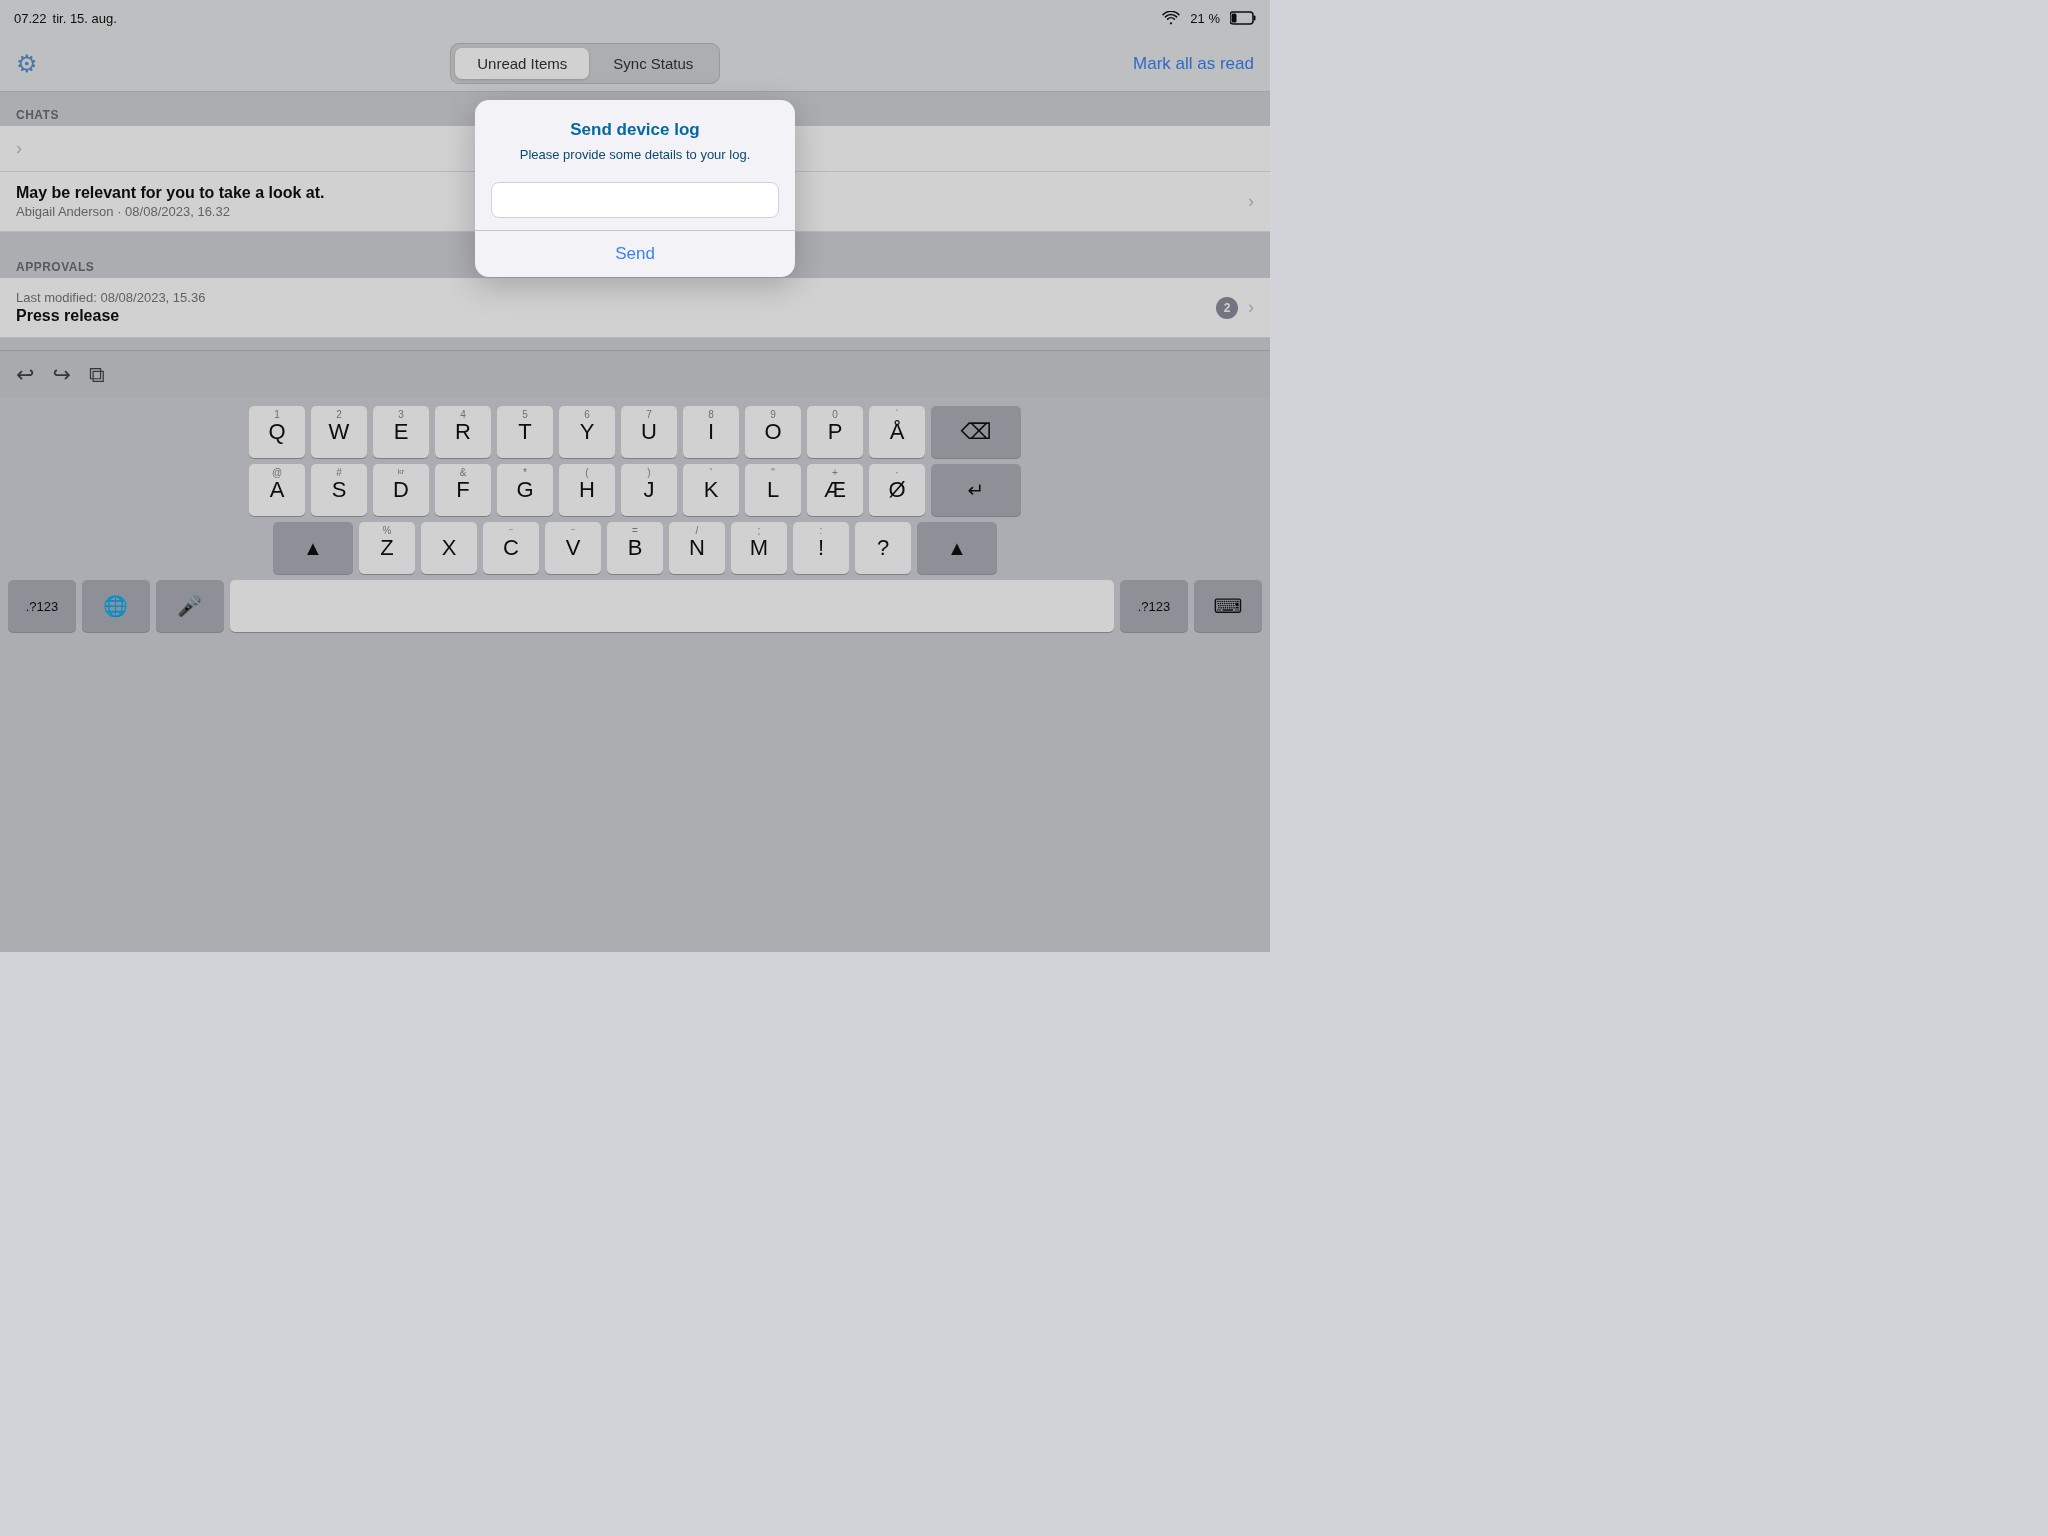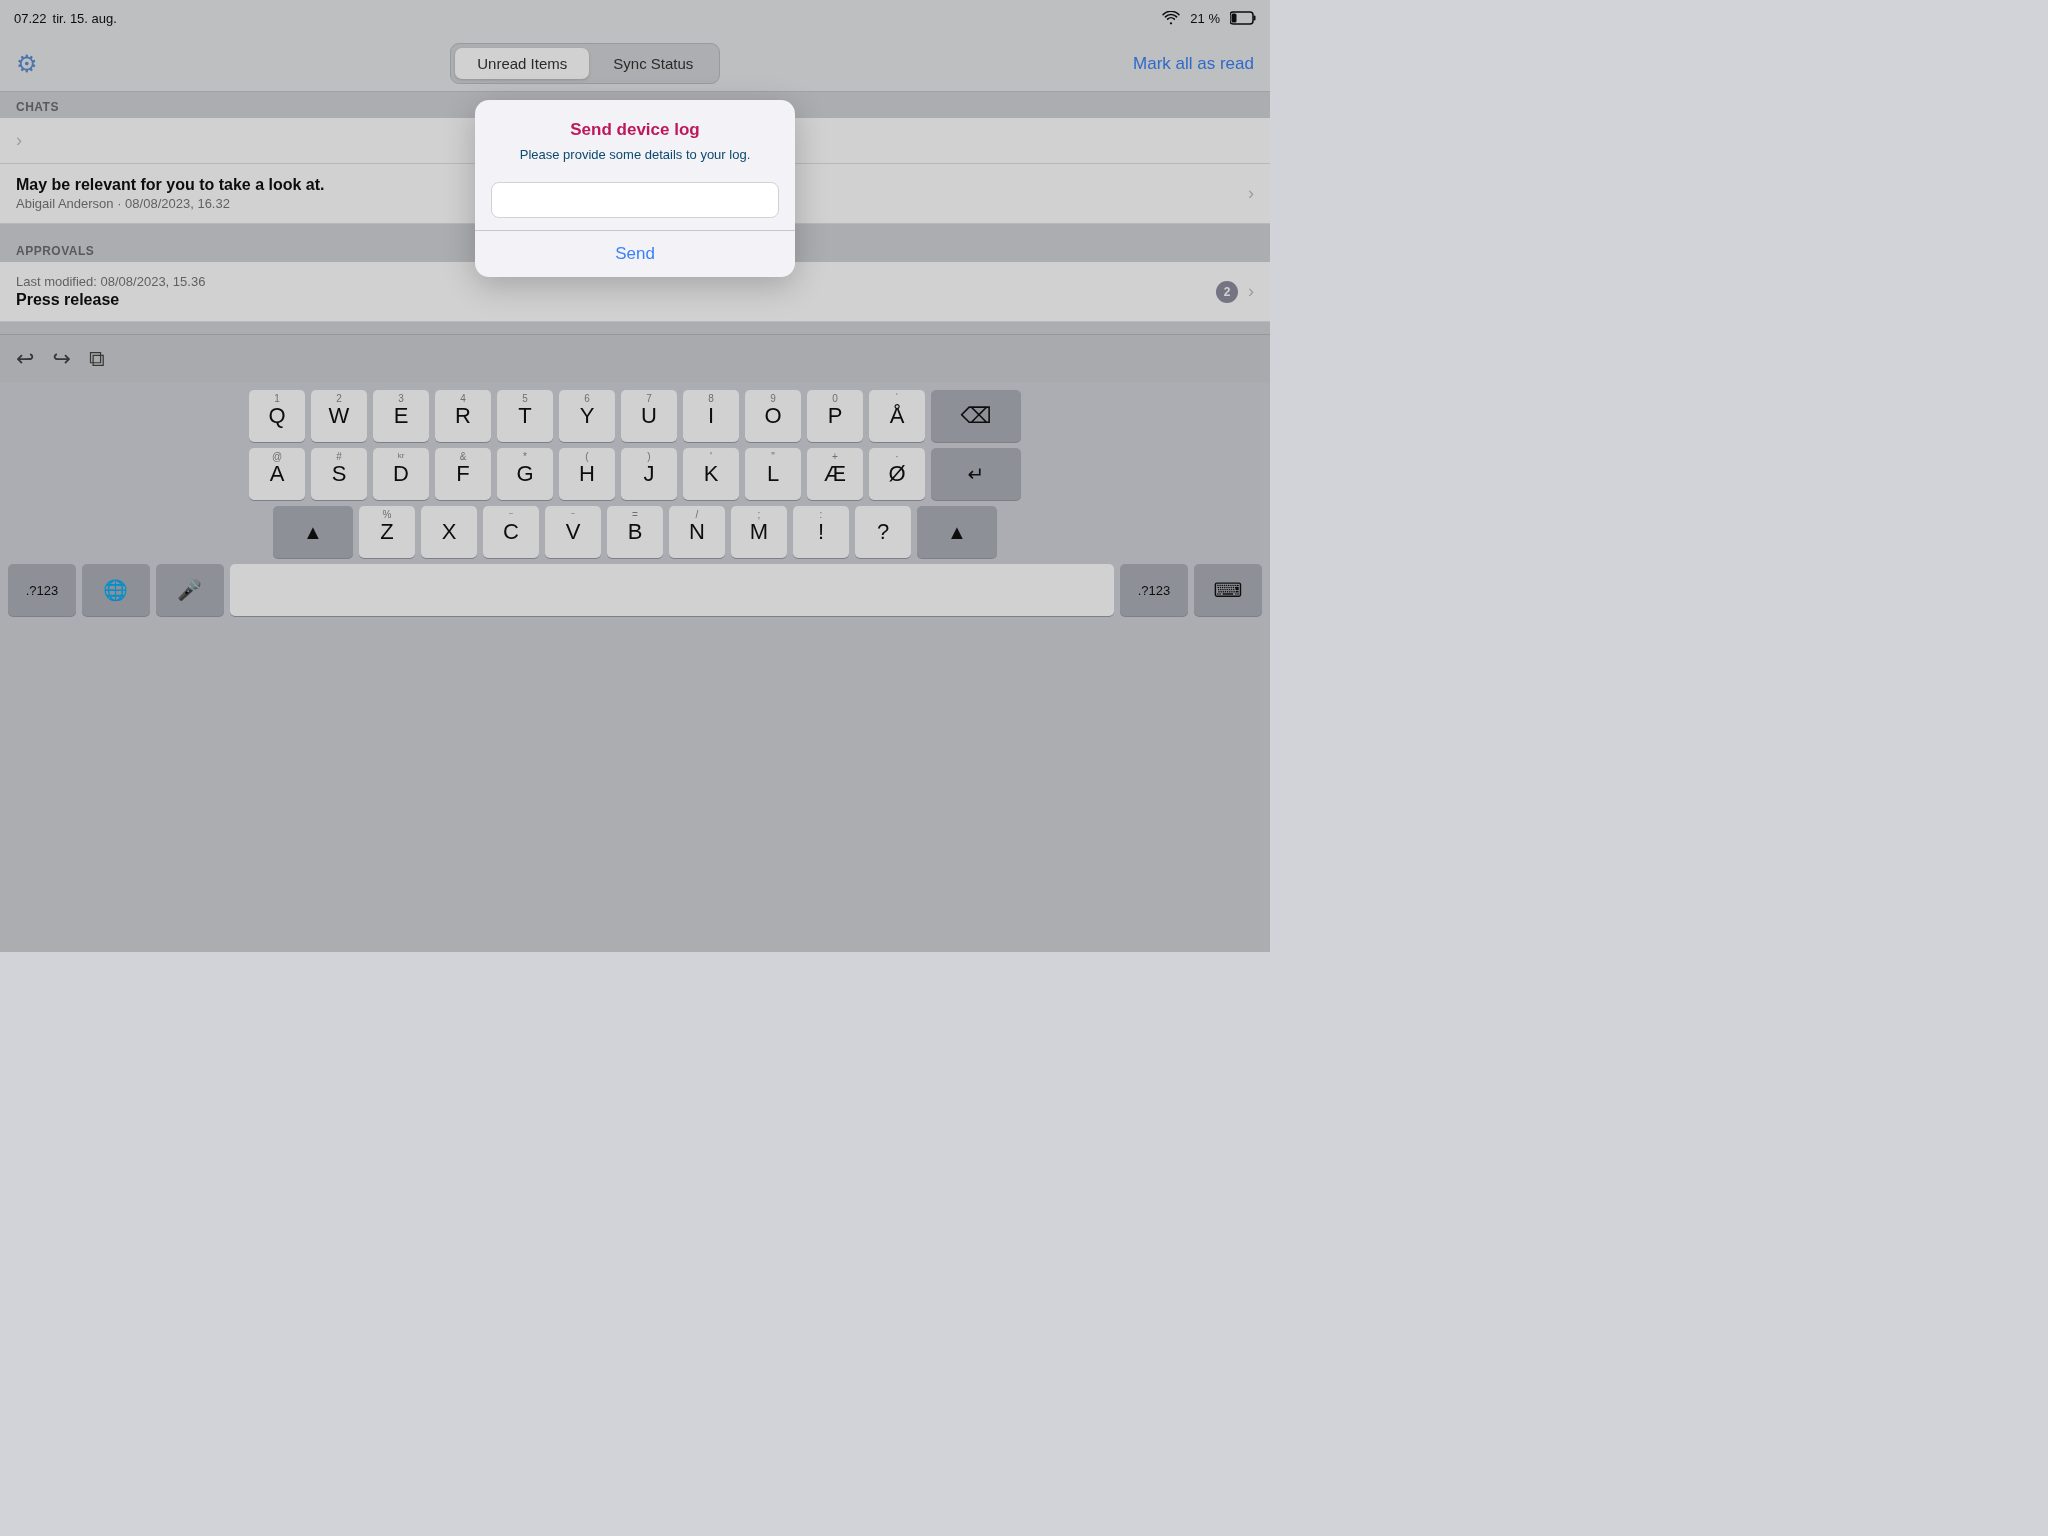--- a/index.html
+++ b/index.html
@@ -76,21 +76,21 @@
     
     .content-area {
       background: #d1d3d8;
       padding: 0;
     }
 
     .section-label {
       font-size: 12px;
       font-weight: 600;
       color: #6b6e76;
-      padding: 8px 16px 4px 16px;
+      padding: 16px 16px 4px 16px;
       letter-spacing: 0.5px;
     }
 
     .list-item {
       background: #ffffff;
       border-bottom: 1px solid #e0e1e3;
       padding: 12px 16px;
       display: flex;
       align-items: center;
       justify-content: space-between;
@@ -279,21 +279,21 @@
       overflow: hidden;
       box-shadow: 0 8px 32px rgba(0,0,0,0.22);
     }
     .modal-header {
       padding: 20px 20px 8px 20px;
       text-align: center;
     }
     .modal-title {
       font-size: 17px;
       font-weight: 600;
-      color: #be185d;
+      color: #0369a1;
       margin-bottom: 6px;
     }
     .modal-subtitle {
       font-size: 13px;
       color: #0c4a6e;
       line-height: 1.4;
     }
     .modal-input-area {
       padding: 10px 16px 12px 16px;
     }

